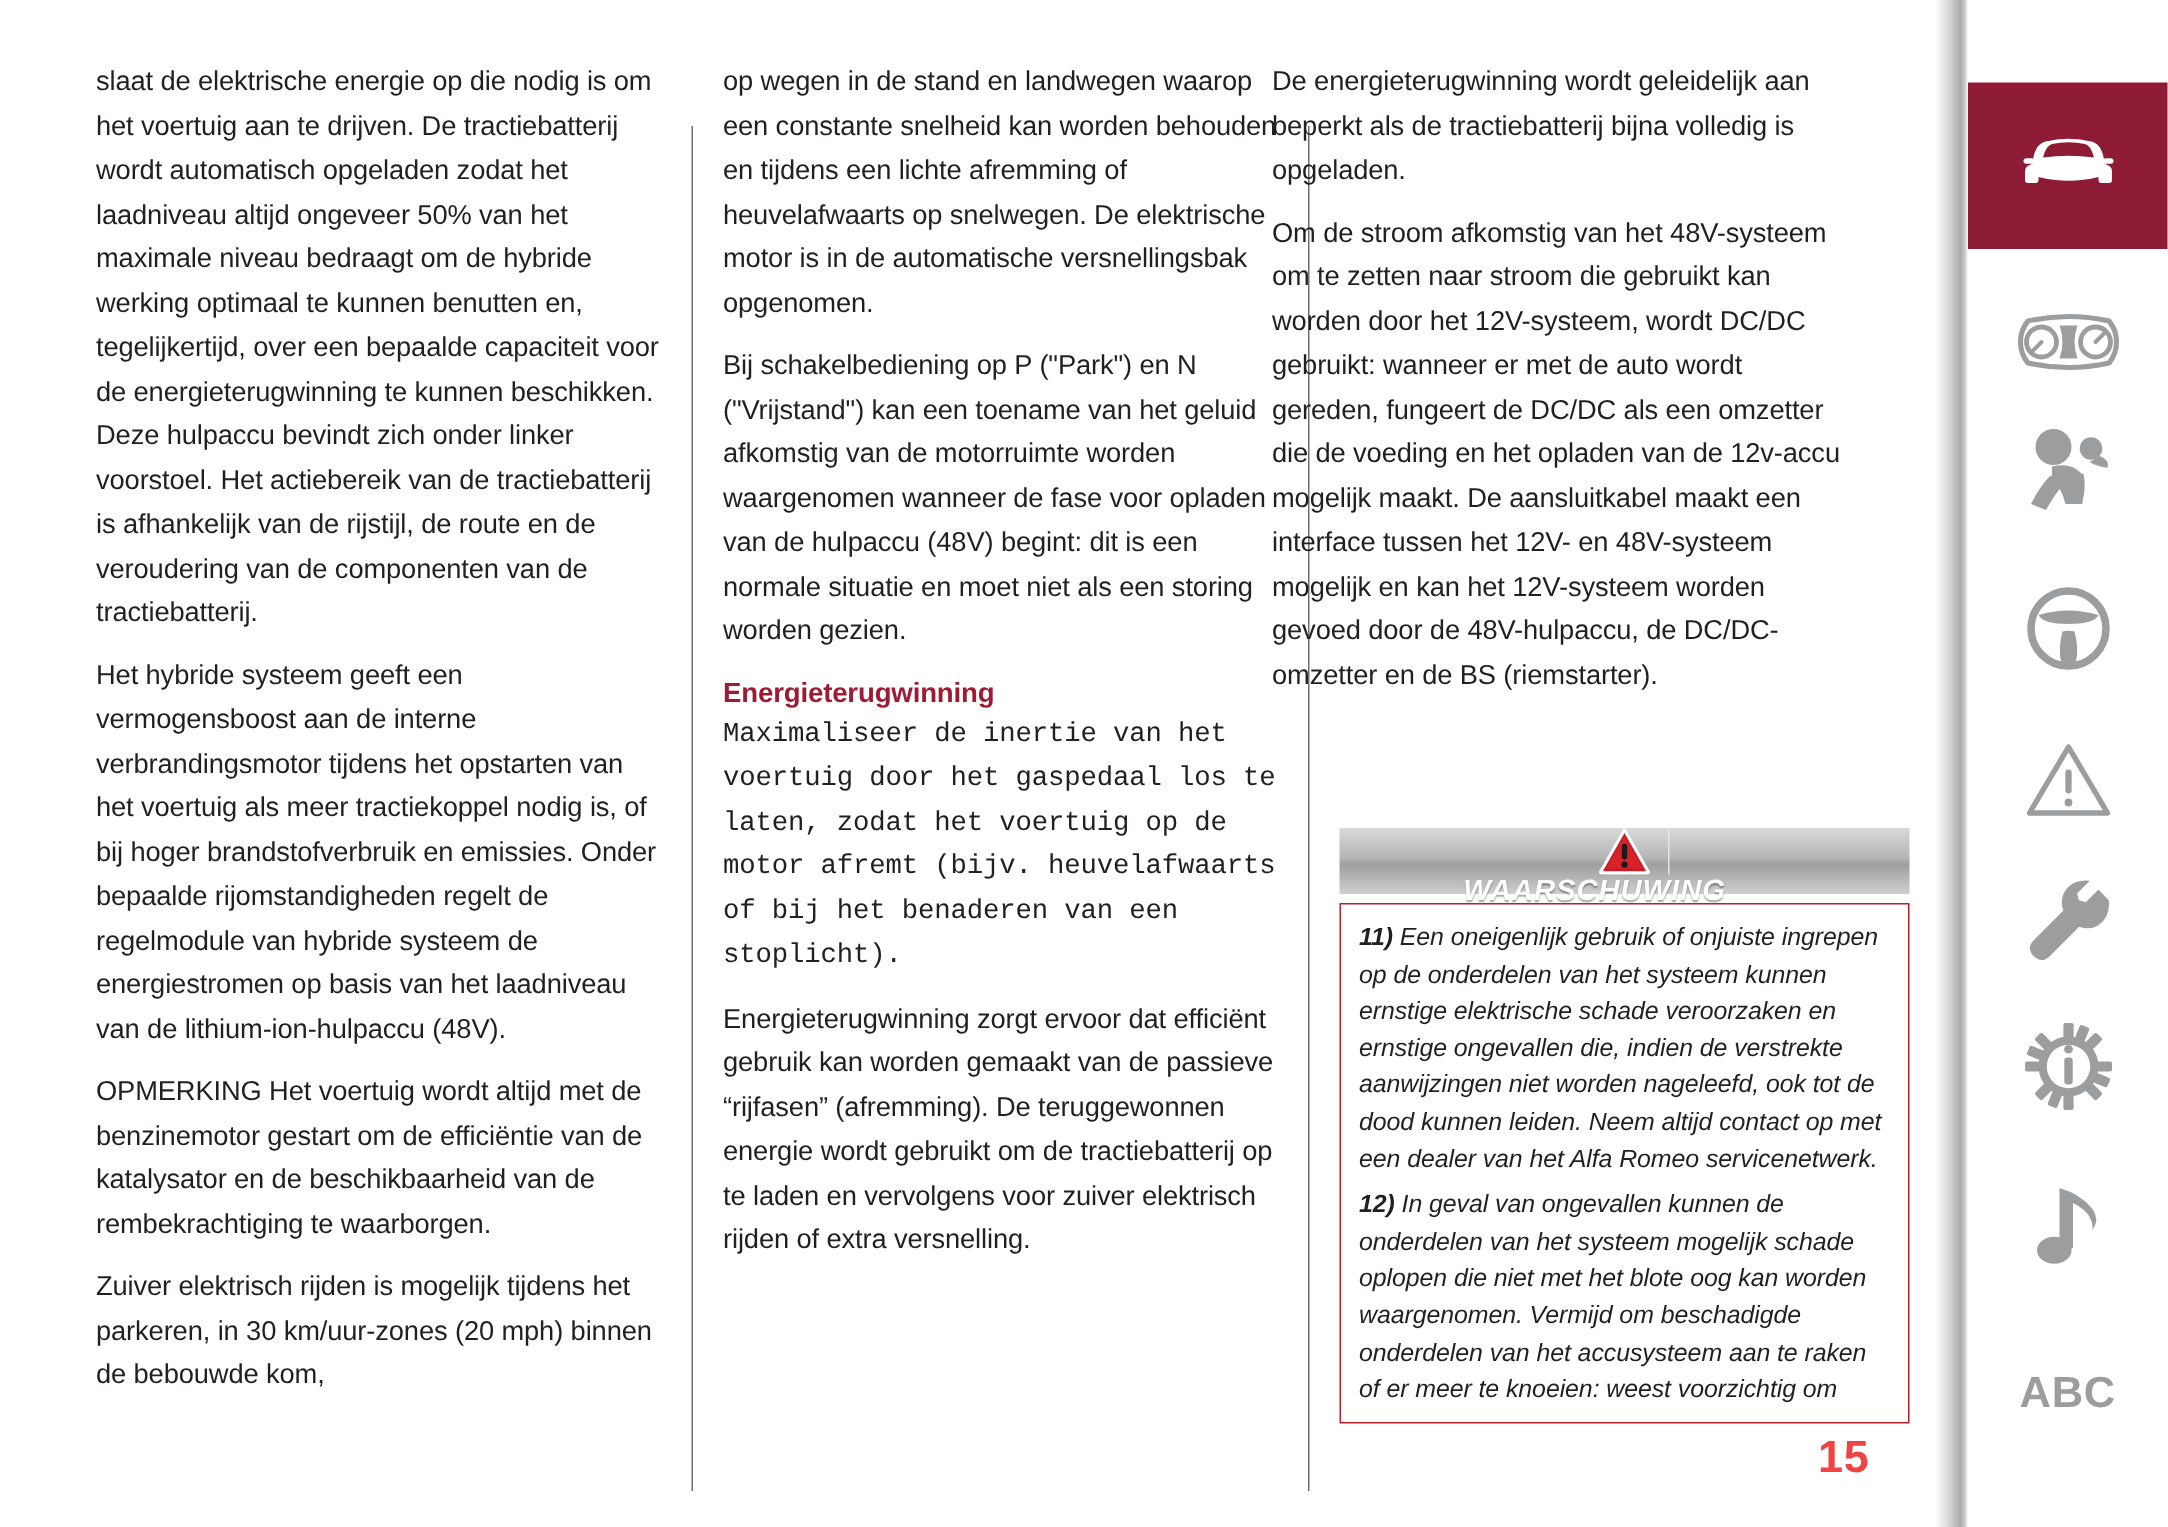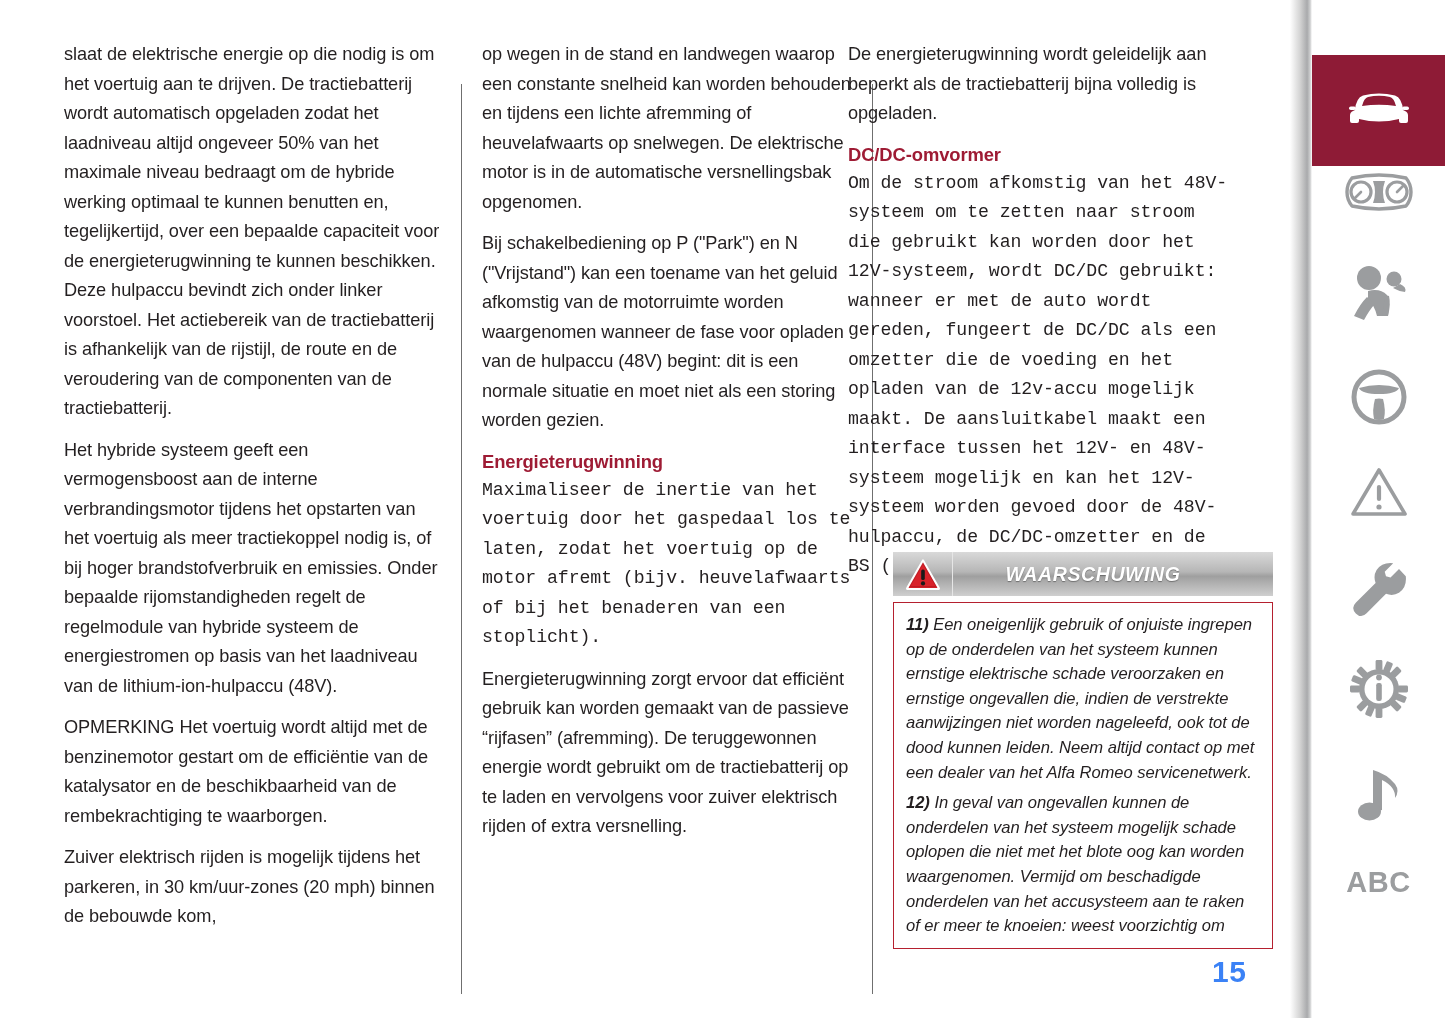--- a/index.html
+++ b/index.html
@@ -77,20 +77,21 @@
     left: 893px;
     top: 552px;
     width: 380px;
   }
   .warning-header {
     position: relative;
     height: 44px;
     background: linear-gradient(to bottom, #d9d9d9 0%, #b6b6b6 45%, #9f9f9f 55%, #cfcfcf 100%);
     display: flex;
     align-items: center;
+    flex-direction: column;
   }
   .warning-icon-cell {
     width: 60px;
     height: 44px;
     display: flex;
     align-items: center;
     justify-content: center;
     border-right: 1px solid #e6e6e6;
     box-sizing: border-box;
   }
@@ -128,21 +129,21 @@
     font-style: italic;
   }
 
   
   .page-number {
     position: absolute;
     left: 1212px;
     top: 955px;
     font-size: 30px;
     font-weight: bold;
-    color: #3b82f6;
+    color: #ef4444;
     letter-spacing: 0.5px;
   }
 
   
   .sidebar {
     position: absolute;
     right: 0;
     top: 0;
     width: 155px;
     height: 1018px;
@@ -166,21 +167,21 @@
     display: flex;
     align-items: center;
     justify-content: center;
   }
   .side-item {
     position: absolute;
     left: 22px;
     width: 133px;
     height: 80px;
     display: flex;
-    align-items: flex-start;
+    align-items: flex-end;
     justify-content: center;
   }
   .side-item svg { display: block; }
   .abc-text {
     font-size: 29px;
     font-weight: bold;
     color: #9b9d9f;
     letter-spacing: 0.5px;
   }
 </style>
@@ -204,21 +205,20 @@
     <div class="col col-2">
       <p class="para">op wegen in de stand en landwegen waarop een constante snelheid kan worden behouden en tijdens een lichte afremming of heuvelafwaarts op snelwegen. De elektrische motor is in de automatische versnellingsbak opgenomen.</p>
       <p class="para">Bij schakelbediening op P ("Park") en N ("Vrijstand") kan een toename van het geluid afkomstig van de motorruimte worden waargenomen wanneer de fase voor opladen van de hulpaccu (48V) begint: dit is een normale situatie en moet niet als een storing worden gezien.</p>
       <h3 class="heading">Energieterugwinning</h3>
       <p class="para">Maximaliseer de inertie van het voertuig door het gaspedaal los te laten, zodat het voertuig op de motor afremt (bijv. heuvelafwaarts of bij het benaderen van een stoplicht).</p>
       <p class="para">Energieterugwinning zorgt ervoor dat efficiënt gebruik kan worden gemaakt van de passieve “rijfasen” (afremming). De teruggewonnen energie wordt gebruikt om de tractiebatterij op te laden en vervolgens voor zuiver elektrisch rijden of extra versnelling.</p>
     </div>
 
     <div class="col col-3">
       <p class="para">De energieterugwinning wordt geleidelijk aan beperkt als de tractiebatterij bijna volledig is opgeladen.</p>
-      <h3 class="heading">DC/DC-omvormer</h3>
       <p class="para">Om de stroom afkomstig van het 48V-systeem om te zetten naar stroom die gebruikt kan worden door het 12V-systeem, wordt DC/DC gebruikt: wanneer er met de auto wordt gereden, fungeert de DC/DC als een omzetter die de voeding en het opladen van de 12v-accu mogelijk maakt. De aansluitkabel maakt een interface tussen het 12V- en 48V-systeem mogelijk en kan het 12V-systeem worden gevoed door de 48V-hulpaccu, de DC/DC-omzetter en de BS (riemstarter).</p>
     </div>
   </div>
 
   <div class="warning-wrap">
     <div class="warning-header">
       <div class="warning-icon-cell">
         <svg width="34" height="31" viewBox="0 0 34 31" aria-hidden="true">
           <path d="M17 1.5 L32.6 28.8 Q33.4 30 32 30 L2 30 Q0.6 30 1.4 28.8 Z" fill="#d8222a" stroke="#ffffff" stroke-width="2.2" stroke-linejoin="round"></path>
           <path d="M17 4.2 L30.2 27.6 L3.8 27.6 Z" fill="none" stroke="#a31219" stroke-width="1.1" opacity="0.45"></path>

